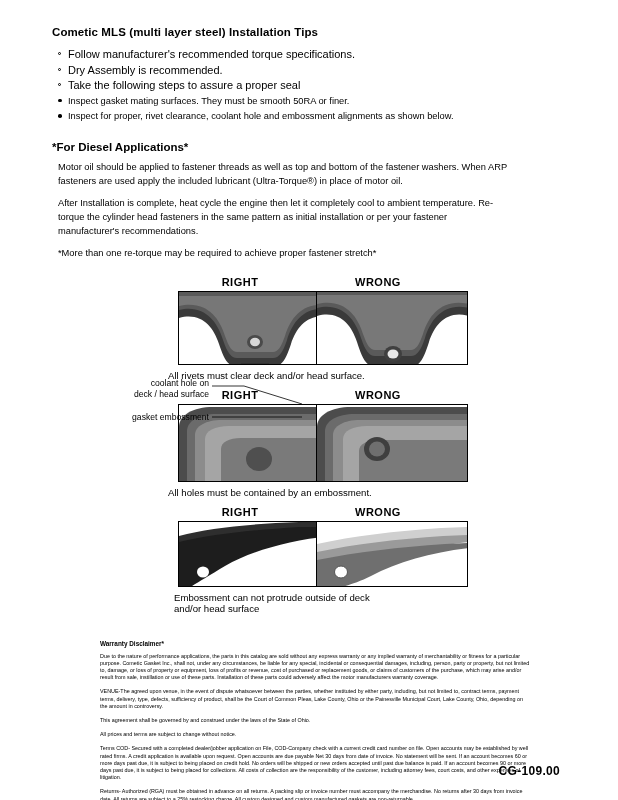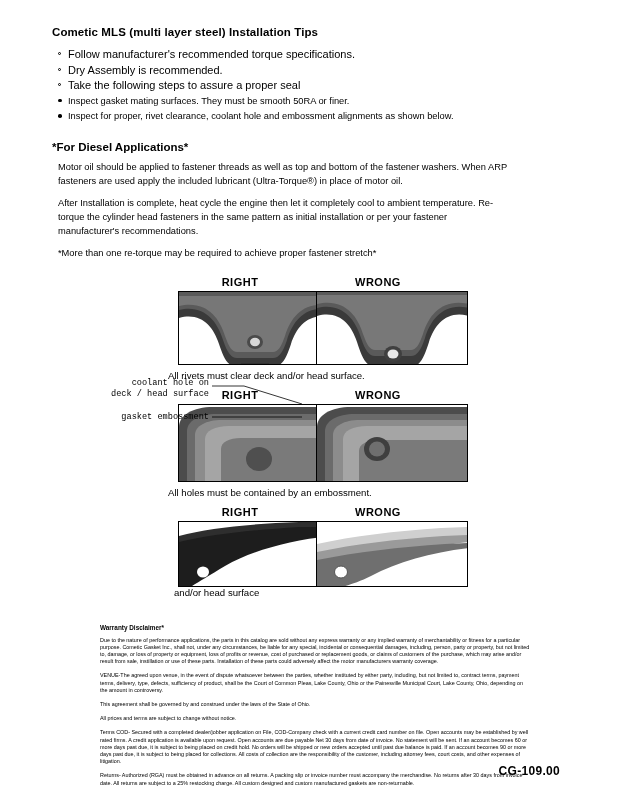--- a/index.html
+++ b/index.html
@@ -125,21 +125,20 @@
   .caption-inner {
     width: 318px;
   }
   .callouts {
     position: absolute;
     left: 0;
     top: 0;
     width: 100%;
     height: 100%;
     pointer-events: none;
-    font-family: Liberation Mono, monospace;
   }
   .callout-text {
     position: absolute;
     font-size: 8.6px;
     text-align: right;
     line-height: 11px;
   }
   
   .warranty {
     margin-top: 26px;
@@ -303,20 +302,21 @@
             <path d="M0,66 L0,22 C36,14 78,9 124,6 L152,5 L152,16 C112,20 74,30 46,46 C30,56 18,62 12,66 Z" fill="#cfcfcf"></path>
             <path d="M0,66 L0,30 C38,22 80,17 126,14 L152,13 L152,20 C114,24 76,34 50,50 C34,59 22,63 16,66 Z" fill="#9a9a9a"></path>
             <path d="M0,66 L0,38 C40,30 82,25 128,22 L152,21 L152,26 C116,30 80,40 54,54 C40,61 28,64 22,66 Z" fill="#6f6f6f"></path>
             <ellipse cx="24" cy="50" rx="6.5" ry="6" fill="#ffffff" stroke="#555" stroke-width="1"></ellipse>
           </svg>
         </div>
       </div>
     </div>
     <div class="caption-wrap">
       <div class="caption-inner">
+        <p class="fig-caption" style="padding-left:8px;">Embossment can not protrude outside of deck</p>
         <p class="fig-caption" style="padding-left:8px; margin-top:0;">and/or head surface</p>
       </div>
     </div>
 
   </div>
 
   <div class="warranty">
     <h3>Warranty Disclaimer*</h3>
     <p>Due to the nature of performance applications, the parts in this catalog are sold without any express warranty or any implied warranty of merchantability or fitness for a particular purpose.  Cometic Gasket Inc., shall not, under any circumstances, be liable for any special, incidental or consequential damages, including, person, party or property, but not limited to, damage, or loss of property or equipment, loss of profits or revenue, cost of purchased or replacement goods, or claims of customers of the purchase, which may arise and/or result from sale, instillation or use of these parts.  Installation of these parts could adversely affect the motor manufacturers warranty coverage.</p>
     <p>VENUE-The agreed upon venue, in the event of dispute whatsoever between the parties, whether instituted by either party, including, but not limited to, contract terms, payment terms, delivery, type, defects, sufficiency of product, shall be the Court of Common Pleas, Lake County, Ohio or the Painesville Municipal Court, Lake County, Ohio, depending on the amount in controversy.</p>

